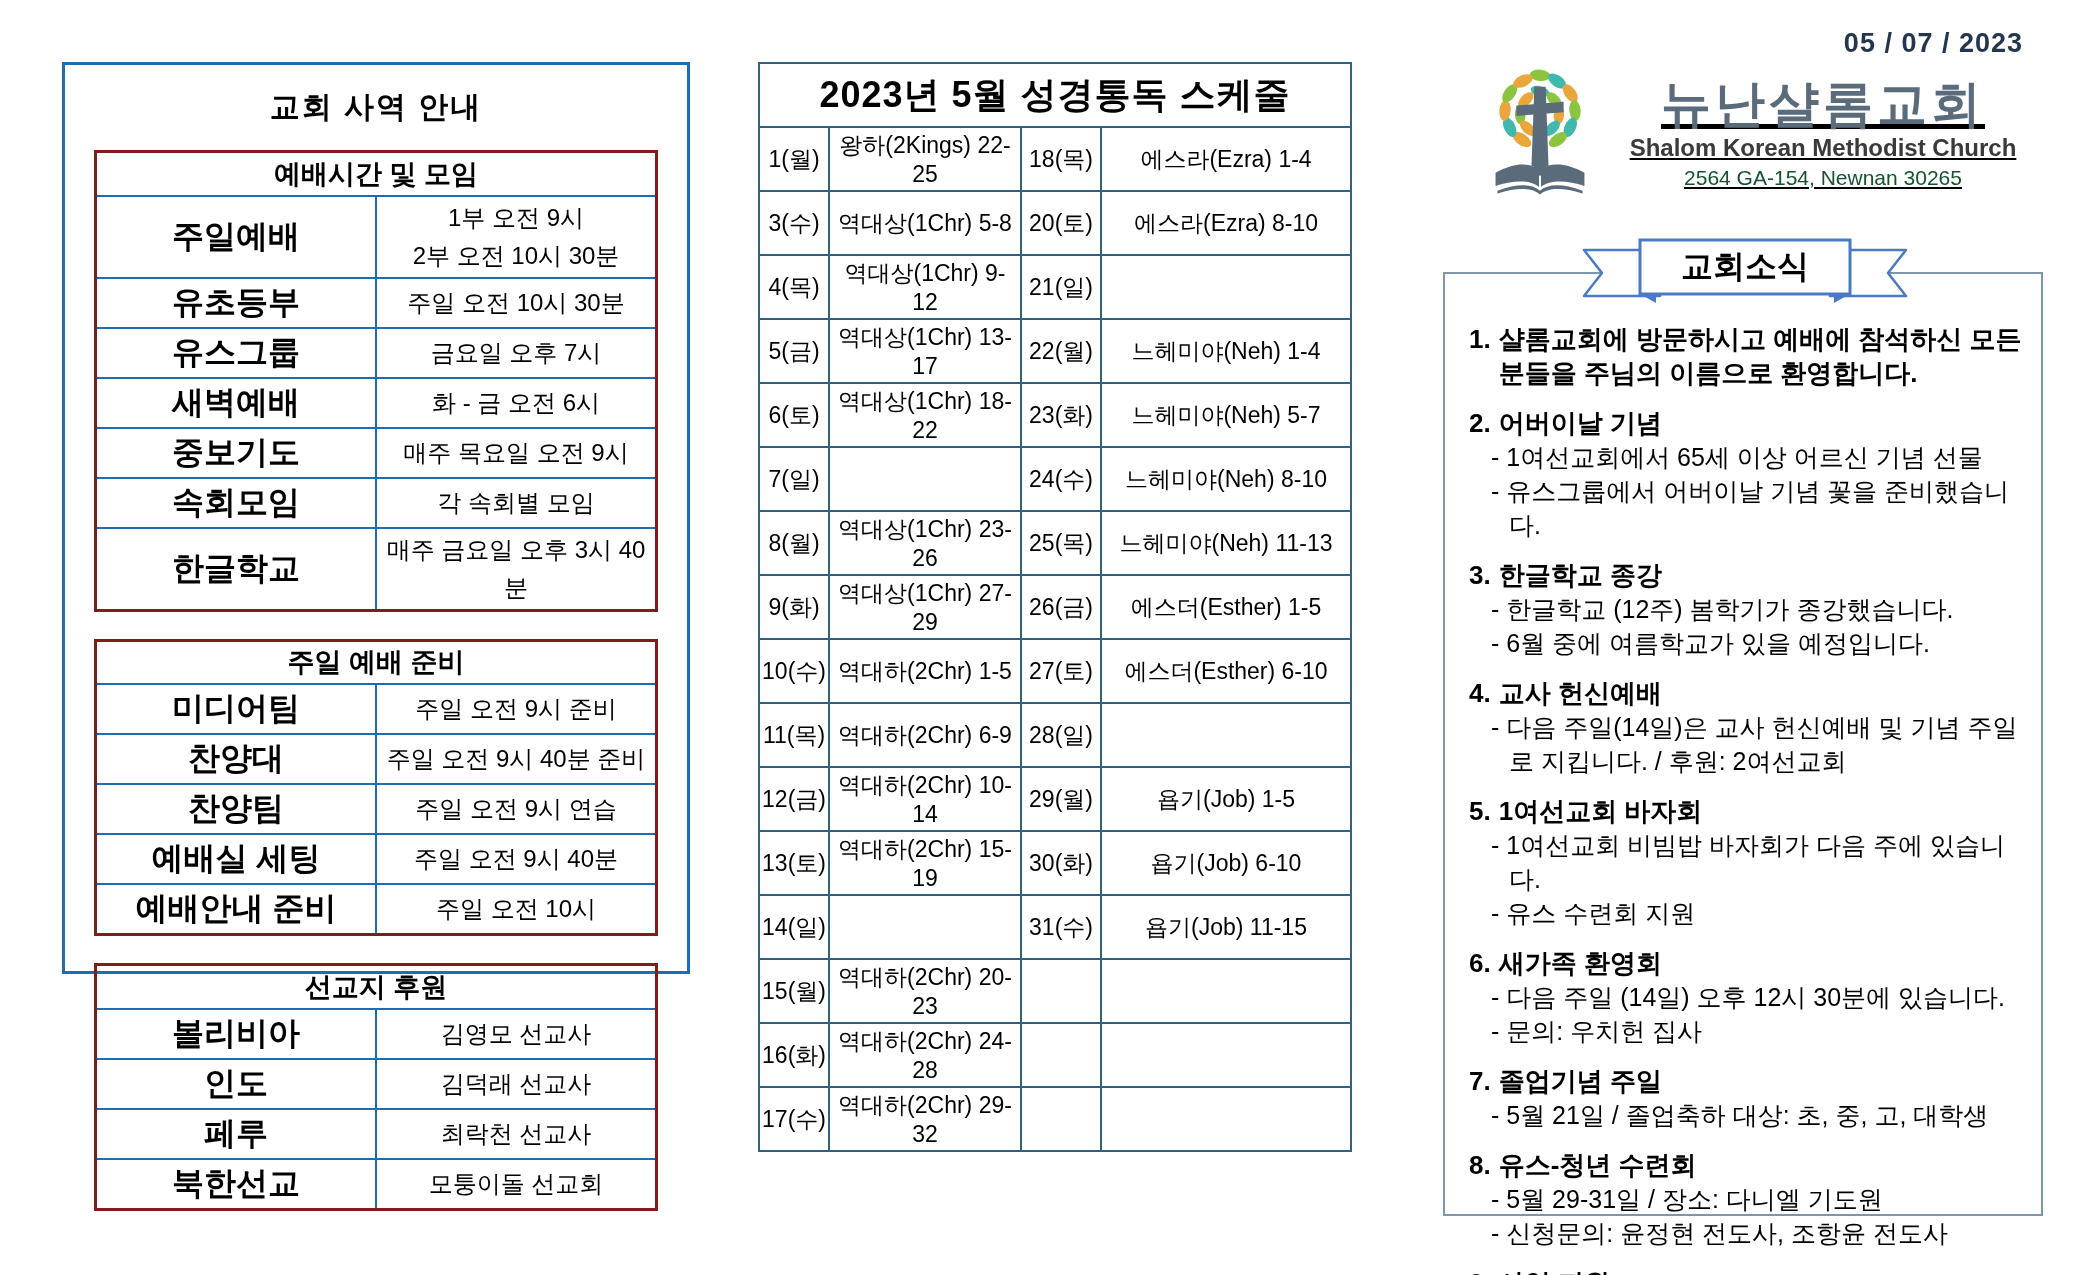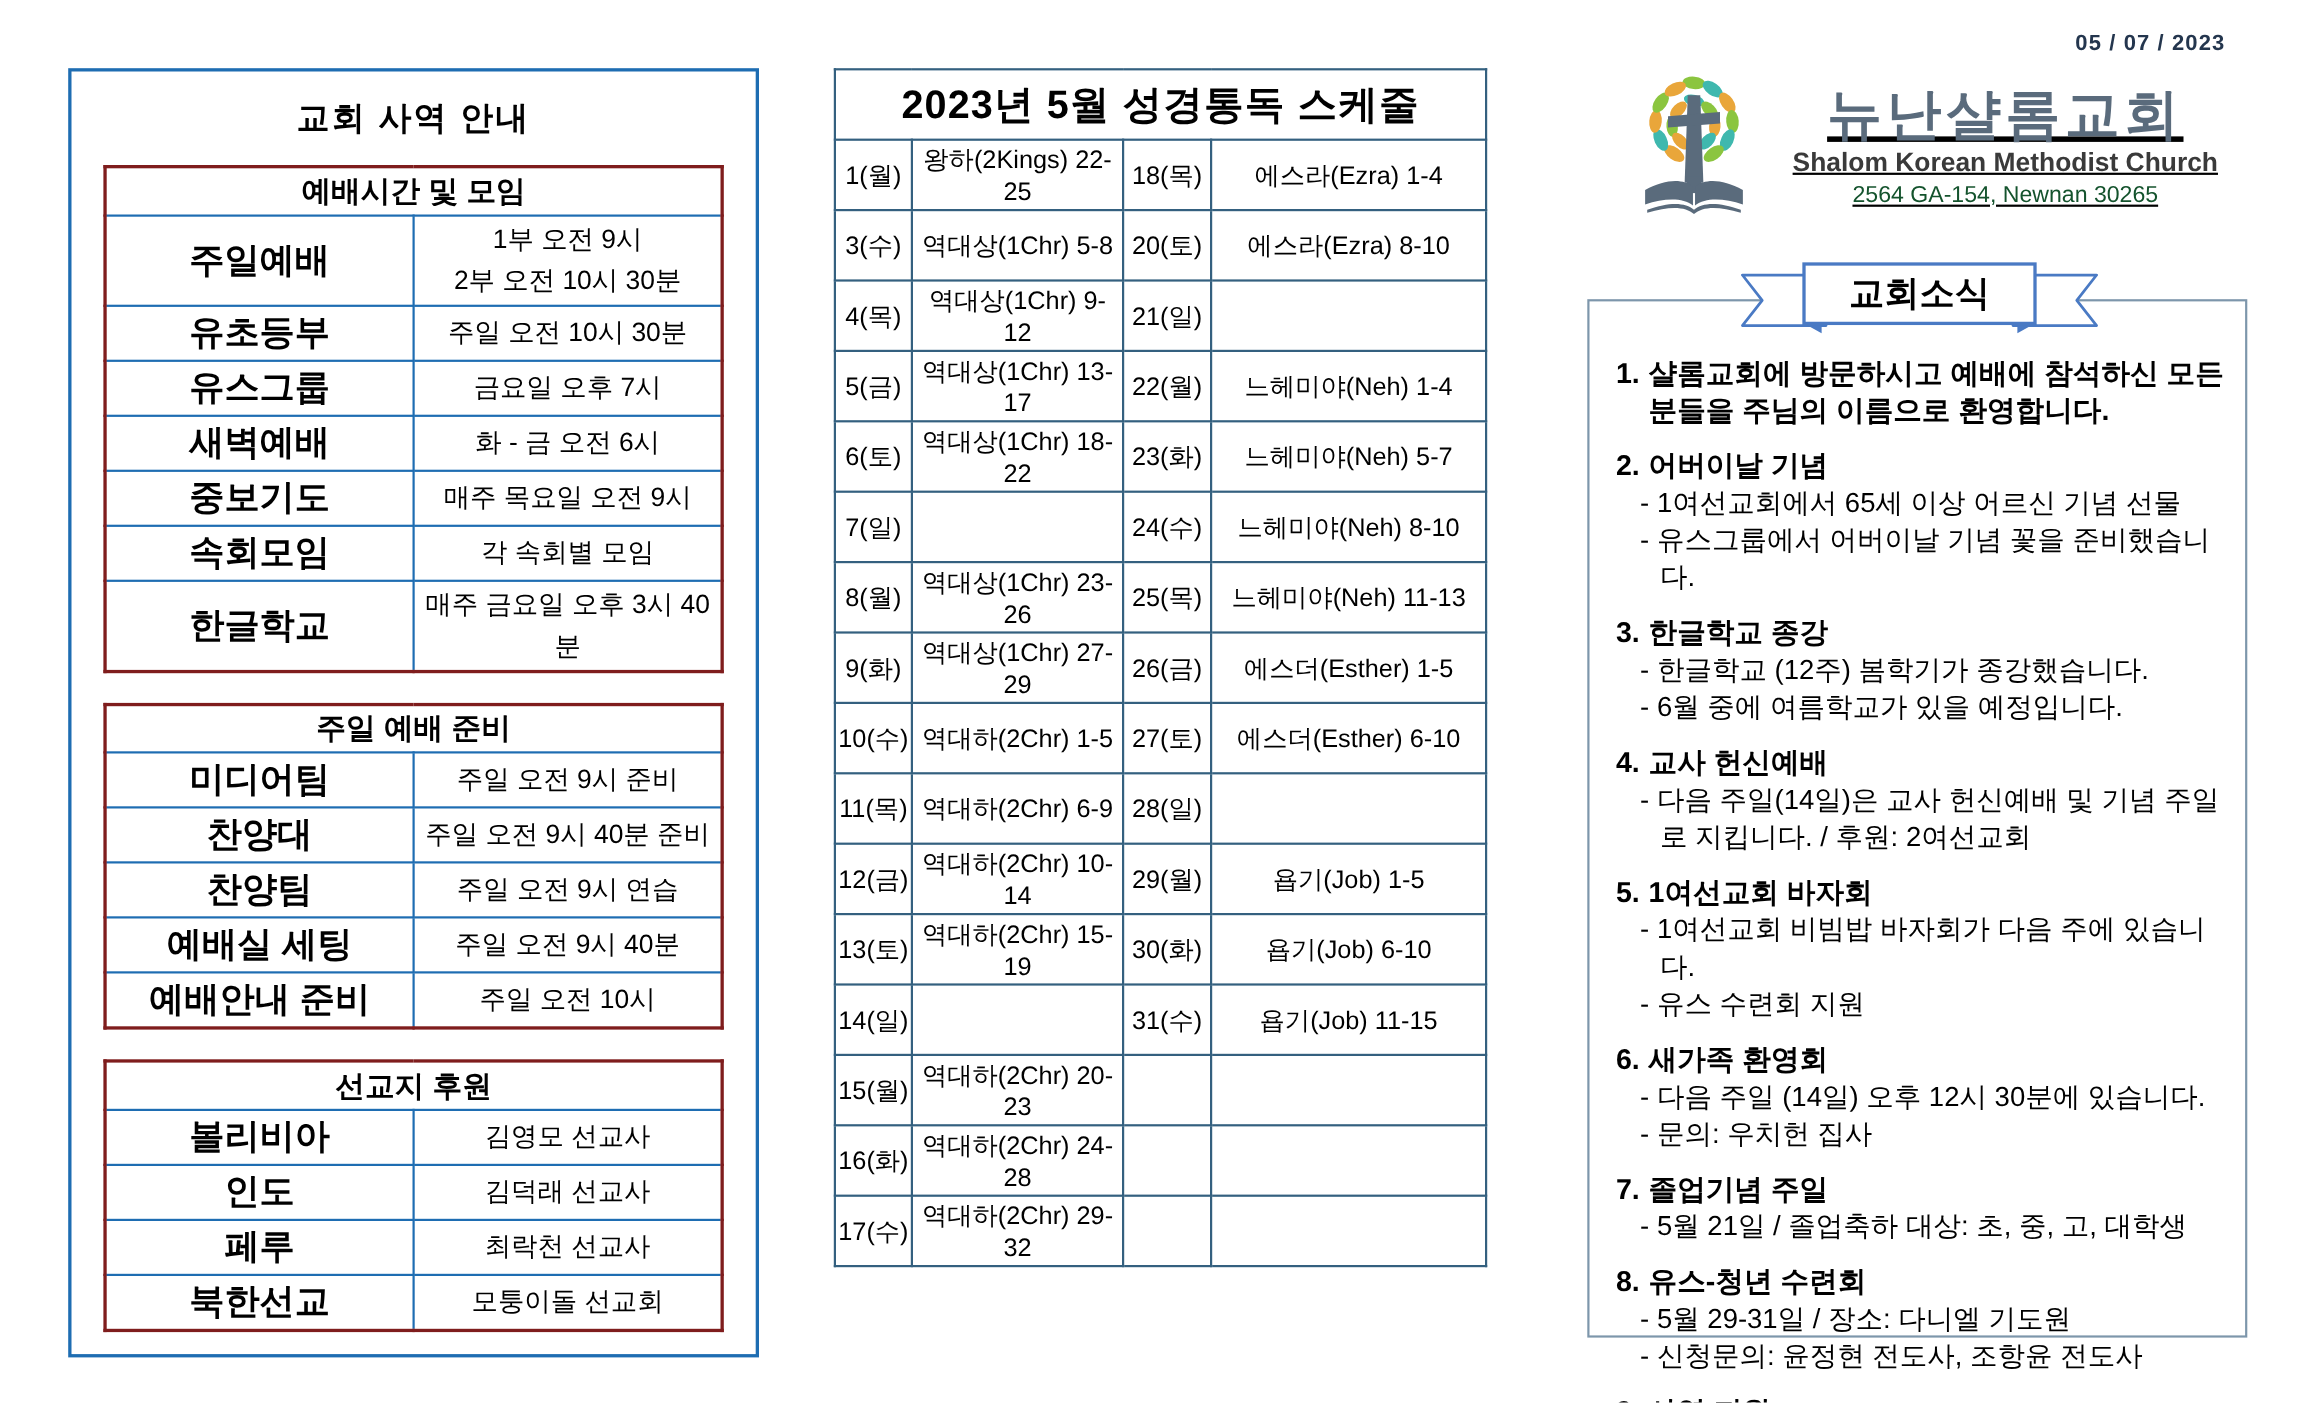--- a/index.html
+++ b/index.html
@@ -1,20 +1,20 @@
 <!DOCTYPE html>
 <html><head>
 <meta charset="utf-8">
 <style>
   html,body{margin:0;padding:0;background:#ffffff;}
   body{width:2100px;height:1275px;position:relative;overflow:hidden;
        font-family:"Liberation Sans","DejaVu Sans",sans-serif;color:#000;}
 
   
-  .left-box{position:absolute;left:62px;top:62px;width:628px;height:1172px;
+  .left-box{position:absolute;left:62px;top:62px;width:628px;height:912px;
             border:3px solid #1e6db2;box-sizing:border-box;background:#fff;}
   .panel-title{margin-top:22px;text-align:center;font-size:30px;font-weight:bold;letter-spacing:2px;}
   table.ltable{width:564px;margin:22px auto 0;border-collapse:collapse;table-layout:fixed;}
   table.ltable + table.ltable{margin-top:27px;}
   .ltable th,.ltable td{border:2px solid #1e6db2;text-align:center;vertical-align:middle;padding:2px 4px;}
   .ltable{border:3px solid #7f1d1d;}
   .ltable tr{height:44px;}
   .ltable th{font-size:27px;font-weight:bold;}
   .ltable td.lbl{width:165px;font-size:32px;font-weight:bold;}
   .ltable td.val{font-size:24px;}
@@ -25,21 +25,21 @@
                  border-collapse:collapse;table-layout:fixed;background:#fff;
                  border:2.5px solid #34607f;}
   .schedule td{border:2px solid #34607f;vertical-align:middle;overflow:hidden;}
   .schedule tr{height:64px;}
   .schedule td.s-title{font-size:36px;font-weight:bold;text-align:center;letter-spacing:1px;}
   .schedule td.day{font-size:23px;text-align:center;padding:0 2px;}
   .schedule td.pass{font-size:23px;text-align:center;padding:0 4px;}
 
   
   .date-line{position:absolute;top:28px;left:1443px;width:580px;text-align:right;
-             font-size:20px;font-weight:bold;color:#24364e;letter-spacing:1px;}
+             font-size:27px;font-weight:bold;color:#24364e;letter-spacing:1px;}
   .brand{position:absolute;left:1488px;top:58px;width:560px;height:150px;display:flex;align-items:center;text-decoration:underline;}
   .brand .logo{flex:0 0 auto;}
   .brand .btext{flex:1 1 auto;text-align:center;margin-left:6px;}
   .name-ko{font-size:50px;font-weight:bold;color:#5a6b7c;letter-spacing:4px;line-height:56px;}
   .name-en{font-size:24px;font-weight:bold;color:#3a3a3a;margin-top:2px;}
   .addr{font-size:21px;color:#14532d;margin-top:4px;}
 
   .news-box{position:absolute;left:1443px;top:272px;width:600px;height:944px;
             border:2.5px solid #7d96ab;box-sizing:border-box;background:#fff;}
   .ribbon{position:absolute;left:1580px;top:232px;width:330px;height:78px;z-index:3;}

